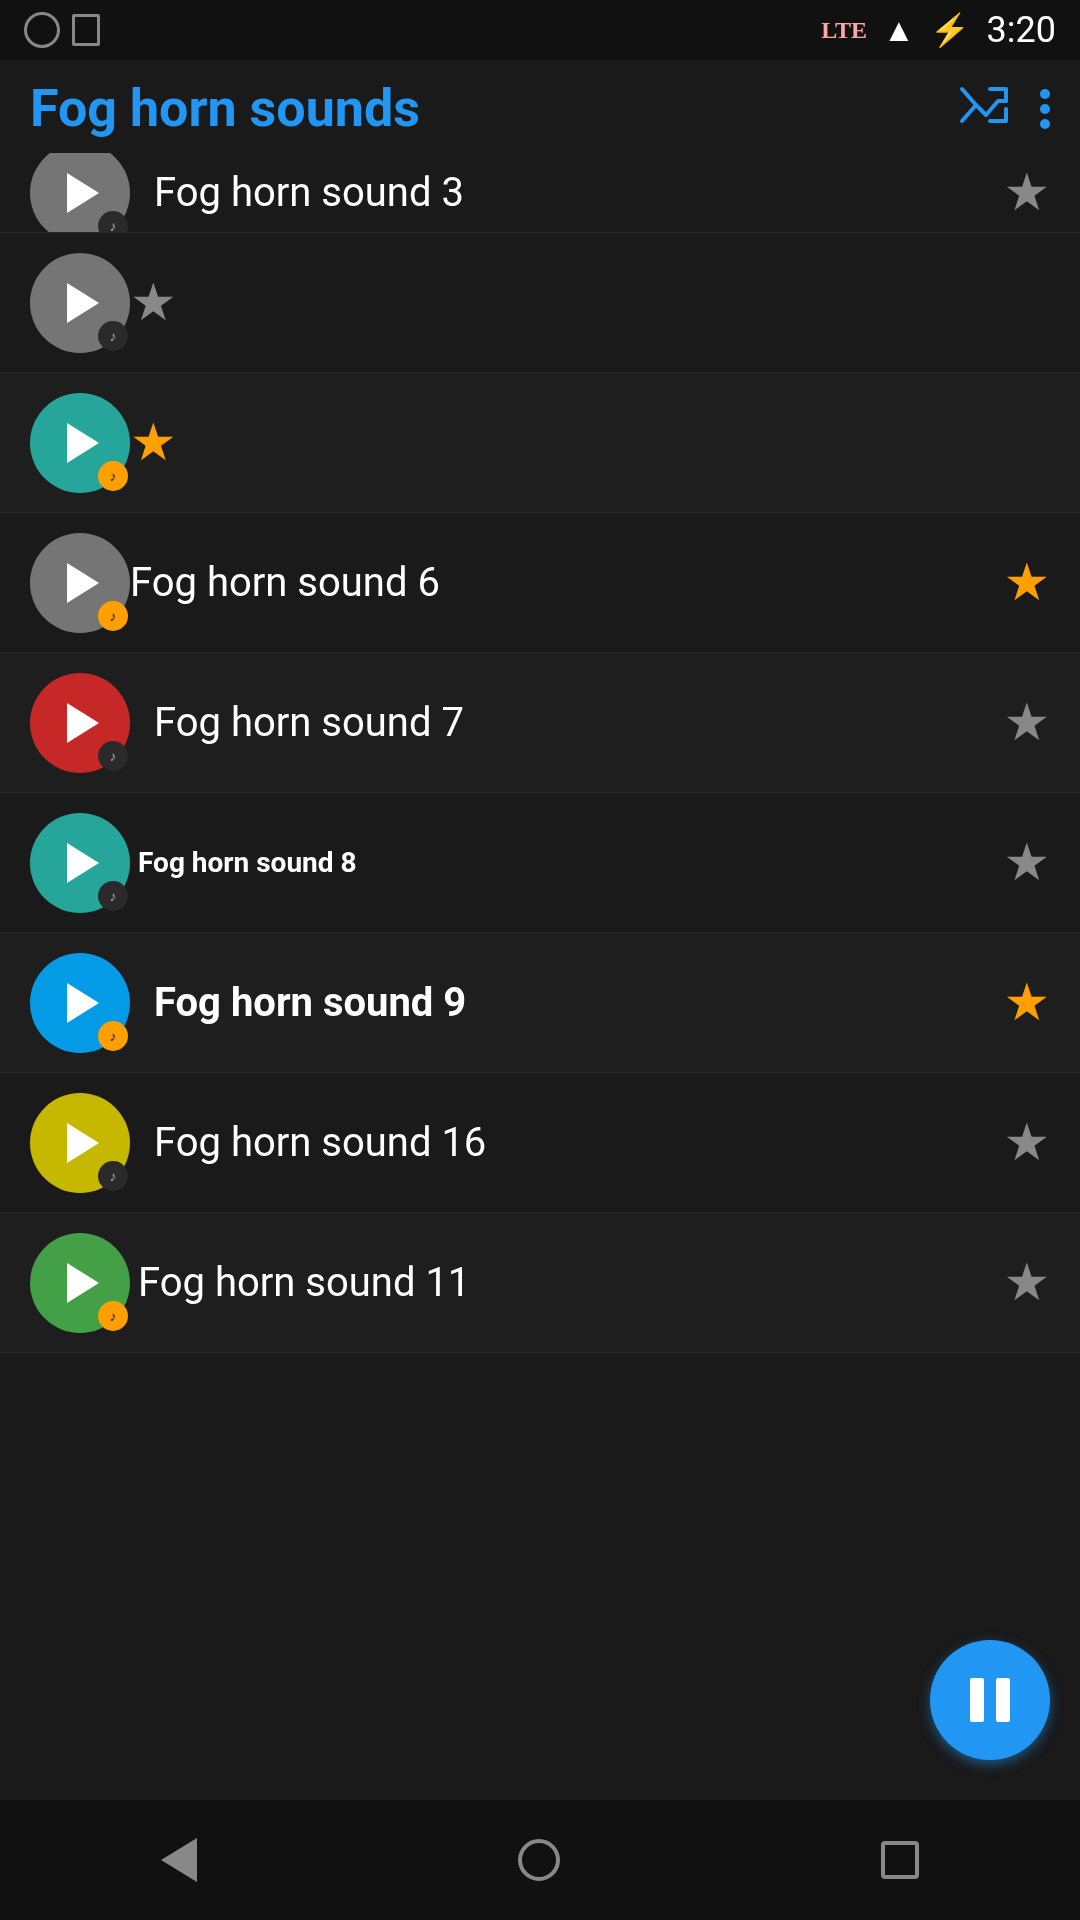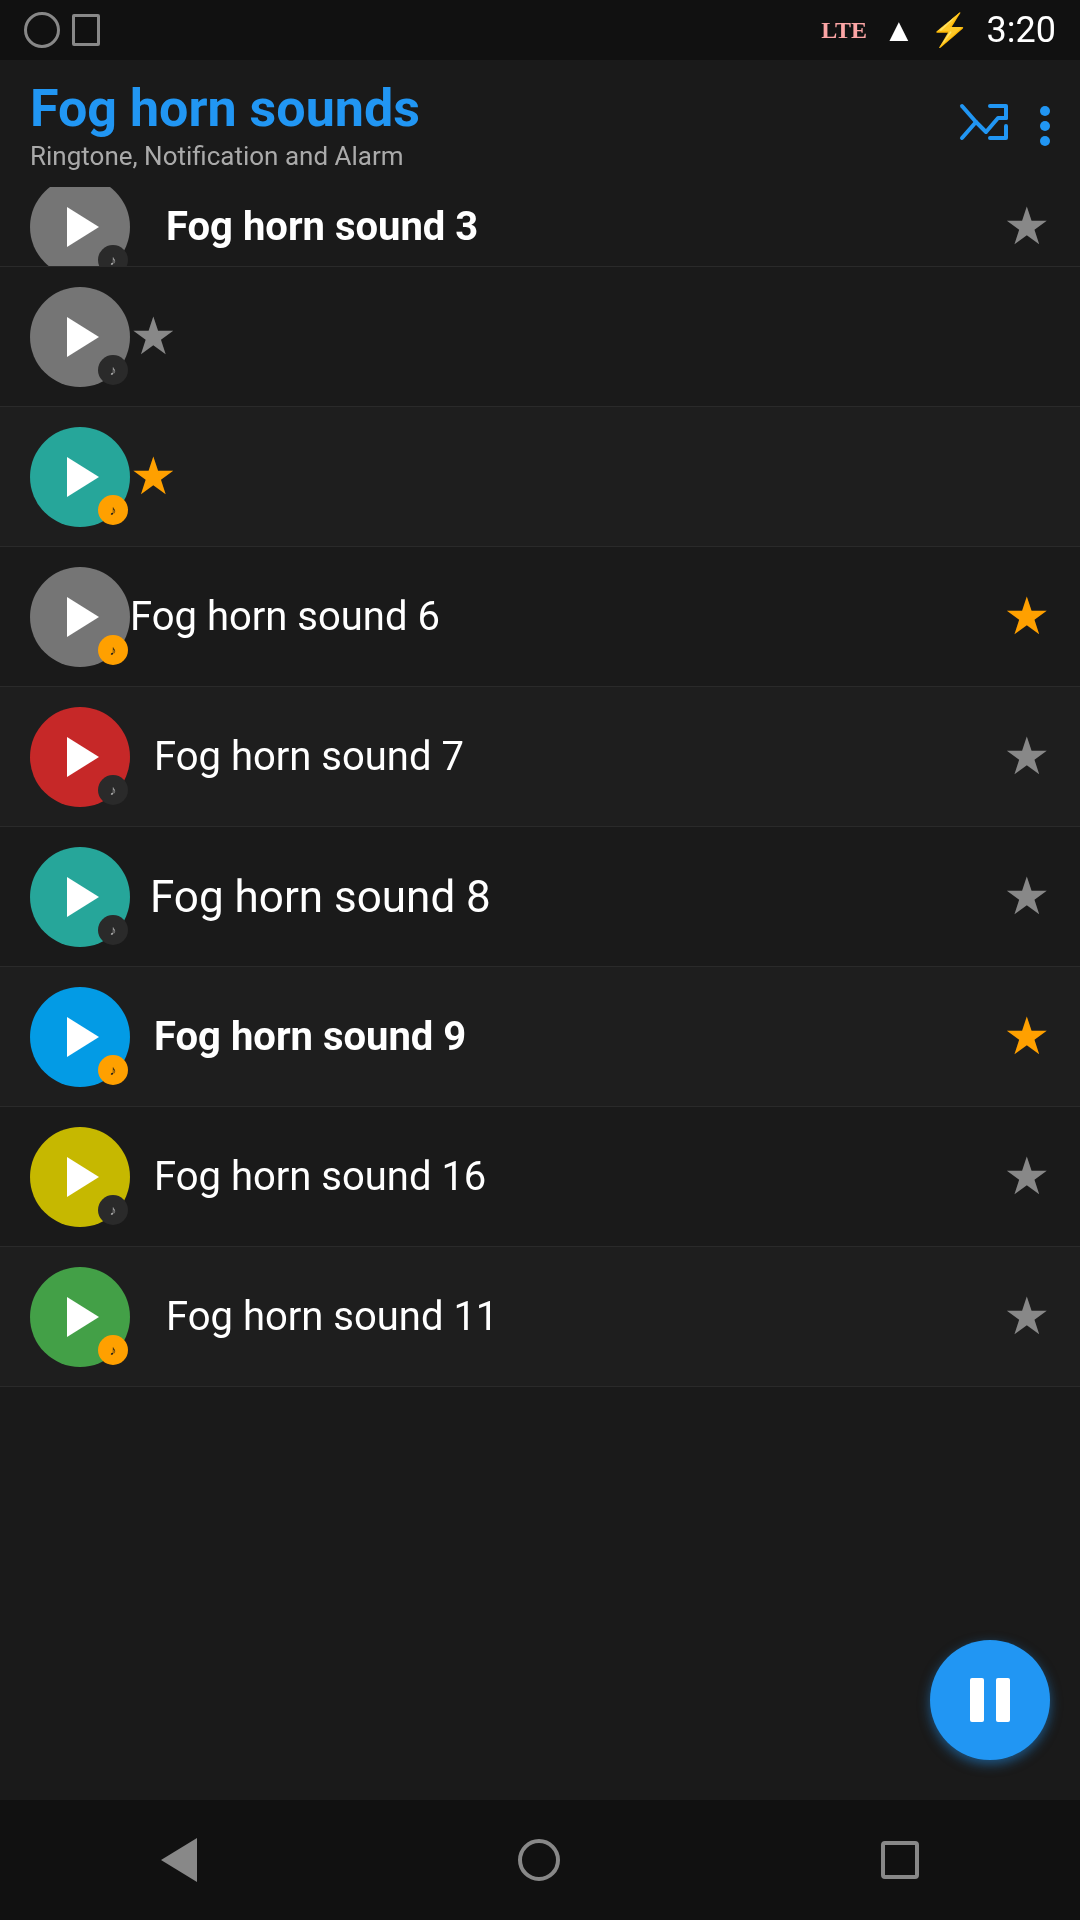--- a/index.html
+++ b/index.html
@@ -199,21 +199,20 @@
     <span class="lte-text">LTE</span>
     <span style="font-size:32px; color:#fff;">▲</span>
     <span style="font-size:32px; color:#fff;">⚡</span>
     <span class="time-text">3:20</span>
   </div>
 </div>
 
 <div class="header">
   <div class="header-left">
     <div class="header-title">Fog horn sounds</div>
-    <div class="header-subtitle">Ringtone, Notification and Alarm</div>
   </div>
   <div class="header-actions">
     <div class="shuffle-icon" title="Shuffle">
       <svg width="52" height="40" viewBox="0 0 52 40" fill="none">
         <path d="M32 4 L48 4 L48 16" stroke="#2196F3" stroke-width="4" stroke-linecap="round" stroke-linejoin="round"></path>
         <path d="M4 36 L18 20 L28 30 L40 16 L48 16" stroke="#2196F3" stroke-width="4" stroke-linecap="round" stroke-linejoin="round" fill="none"></path>
         <path d="M32 36 L48 36 L48 24" stroke="#2196F3" stroke-width="4" stroke-linecap="round" stroke-linejoin="round"></path>
         <path d="M4 4 L18 20" stroke="#2196F3" stroke-width="4" stroke-linecap="round"></path>
       </svg>
     </div>
@@ -228,21 +227,21 @@
 <div class="sound-list" id="sound-list">
 <div style="width: 100%; height: 80px; display: flex; align-items: center; padding: 0px 30px; border-bottom: 1px solid rgb(42, 42, 42); background-color: rgb(26, 26, 26); overflow: hidden;">
       <div style="position: relative; width: 100px; height: 100px; flex-shrink: 0;">
         <div style="width: 100px; height: 100px; border-radius: 50%; background-color: rgb(117, 117, 117); display: flex; align-items: center; justify-content: center; cursor: pointer;">
           <div style="width: 0px; height: 0px; border-top: 20px solid transparent; border-bottom: 20px solid transparent; border-left: 32px solid white; margin-left: 6px;"></div>
         </div>
         <div style="position: absolute; bottom: 2px; right: 2px; width: 30px; height: 30px; border-radius: 50%; background-color: rgb(42, 42, 42); display: flex; align-items: center; justify-content: center; font-size: 14px;">
           <span style="color:#aaa;font-size:14px;">♪</span>
         </div>
       </div>
-      <div style="flex: 1 1 0%; font-size: 40px; font-weight: 700; color: rgb(255, 255, 255); padding-left: 36px;">Fog horn sound 3</div>
+      <div style="flex: 1 1 0%; font-size: 40px; font-weight: 400; color: rgb(255, 255, 255); padding-left: 24px;">Fog horn sound 3</div>
       <div style="font-size: 52px; color: rgb(136, 136, 136); cursor: pointer;">★</div>
     </div>
     <div style="width: 100%; height: 140px; display: flex; align-items: center; padding: 0px 30px; border-bottom: 1px solid rgb(42, 42, 42); background-color: rgb(26, 26, 26);">
       <div style="position: relative; width: 100px; height: 100px; flex-shrink: 0;">
         <div style="width: 100px; height: 100px; border-radius: 50%; background-color: rgb(117, 117, 117); display: flex; align-items: center; justify-content: center; cursor: pointer;">
           <div style="width: 0px; height: 0px; border-top: 20px solid transparent; border-bottom: 20px solid transparent; border-left: 32px solid white; margin-left: 6px;"></div>
         </div>
         <div style="position: absolute; bottom: 2px; right: 2px; width: 30px; height: 30px; border-radius: 50%; background-color: rgb(42, 42, 42); display: flex; align-items: center; justify-content: center; font-size: 14px;">
           <span style="color:#aaa;font-size:14px;">♪</span>
         </div>
@@ -286,21 +285,21 @@
     </div>
     <div style="width: 100%; height: 140px; display: flex; align-items: center; padding: 0px 30px; border-bottom: 1px solid rgb(42, 42, 42); background-color: rgb(26, 26, 26);">
       <div style="position: relative; width: 100px; height: 100px; flex-shrink: 0;">
         <div style="width: 100px; height: 100px; border-radius: 50%; background-color: rgb(38, 166, 154); display: flex; align-items: center; justify-content: center; cursor: pointer;">
           <div style="width: 0px; height: 0px; border-top: 20px solid transparent; border-bottom: 20px solid transparent; border-left: 32px solid white; margin-left: 6px;"></div>
         </div>
         <div style="position: absolute; bottom: 2px; right: 2px; width: 30px; height: 30px; border-radius: 50%; background-color: rgb(42, 42, 42); display: flex; align-items: center; justify-content: center; font-size: 14px;">
           <span style="color:#aaa;font-size:14px;">♪</span>
         </div>
       </div>
-      <div style="flex: 1 1 0%; font-size: 44px; font-weight: 400; color: rgb(255, 255, 255); padding-left: 20px;">Fog horn sound 8</div>
+      <div style="flex: 1 1 0%; font-size: 28px; font-weight: 700; color: rgb(255, 255, 255); padding-left: 8px;">Fog horn sound 8</div>
       <div style="font-size: 52px; color: rgb(136, 136, 136); cursor: pointer;">★</div>
     </div>
     <div style="width: 100%; height: 140px; display: flex; align-items: center; padding: 0px 30px; border-bottom: 1px solid rgb(42, 42, 42); background-color: rgb(30, 30, 30);">
       <div style="position: relative; width: 100px; height: 100px; flex-shrink: 0;">
         <div style="width: 100px; height: 100px; border-radius: 50%; background-color: rgb(3, 155, 229); display: flex; align-items: center; justify-content: center; cursor: pointer;">
           <div style="width: 0px; height: 0px; border-top: 20px solid transparent; border-bottom: 20px solid transparent; border-left: 32px solid white; margin-left: 6px;"></div>
         </div>
         <div style="position: absolute; bottom: 2px; right: 2px; width: 30px; height: 30px; border-radius: 50%; background-color: rgb(255, 160, 0); display: flex; align-items: center; justify-content: center; font-size: 14px;">
           <span style="color:#1a1a1a;font-size:14px;">♪</span>
         </div>
@@ -322,21 +321,21 @@
     </div>
     <div style="width: 100%; height: 140px; display: flex; align-items: center; padding: 0px 30px; border-bottom: 1px solid rgb(42, 42, 42); background-color: rgb(30, 30, 30);">
       <div style="position: relative; width: 100px; height: 100px; flex-shrink: 0;">
         <div style="width: 100px; height: 100px; border-radius: 50%; background-color: rgb(67, 160, 71); display: flex; align-items: center; justify-content: center; cursor: pointer;">
           <div style="width: 0px; height: 0px; border-top: 20px solid transparent; border-bottom: 20px solid transparent; border-left: 32px solid white; margin-left: 6px;"></div>
         </div>
         <div style="position: absolute; bottom: 2px; right: 2px; width: 30px; height: 30px; border-radius: 50%; background-color: rgb(255, 160, 0); display: flex; align-items: center; justify-content: center; font-size: 14px;">
           <span style="color:#1a1a1a;font-size:14px;">♪</span>
         </div>
       </div>
-      <div style="flex: 1 1 0%; font-size: 40px; font-weight: 400; color: rgb(255, 255, 255); padding-left: 36px;">Fog horn sound 11</div>
+      <div style="flex: 1 1 0%; font-size: 40px; font-weight: 400; color: rgb(255, 255, 255); padding-left: 8px;">Fog horn sound 11</div>
       <div style="font-size: 52px; color: rgb(136, 136, 136); cursor: pointer;">★</div>
     </div>
   </div>
 
 <div class="pause-fab">
   <div class="pause-bars">
     <div class="pause-bar"></div>
     <div class="pause-bar"></div>
   </div>
 </div>

